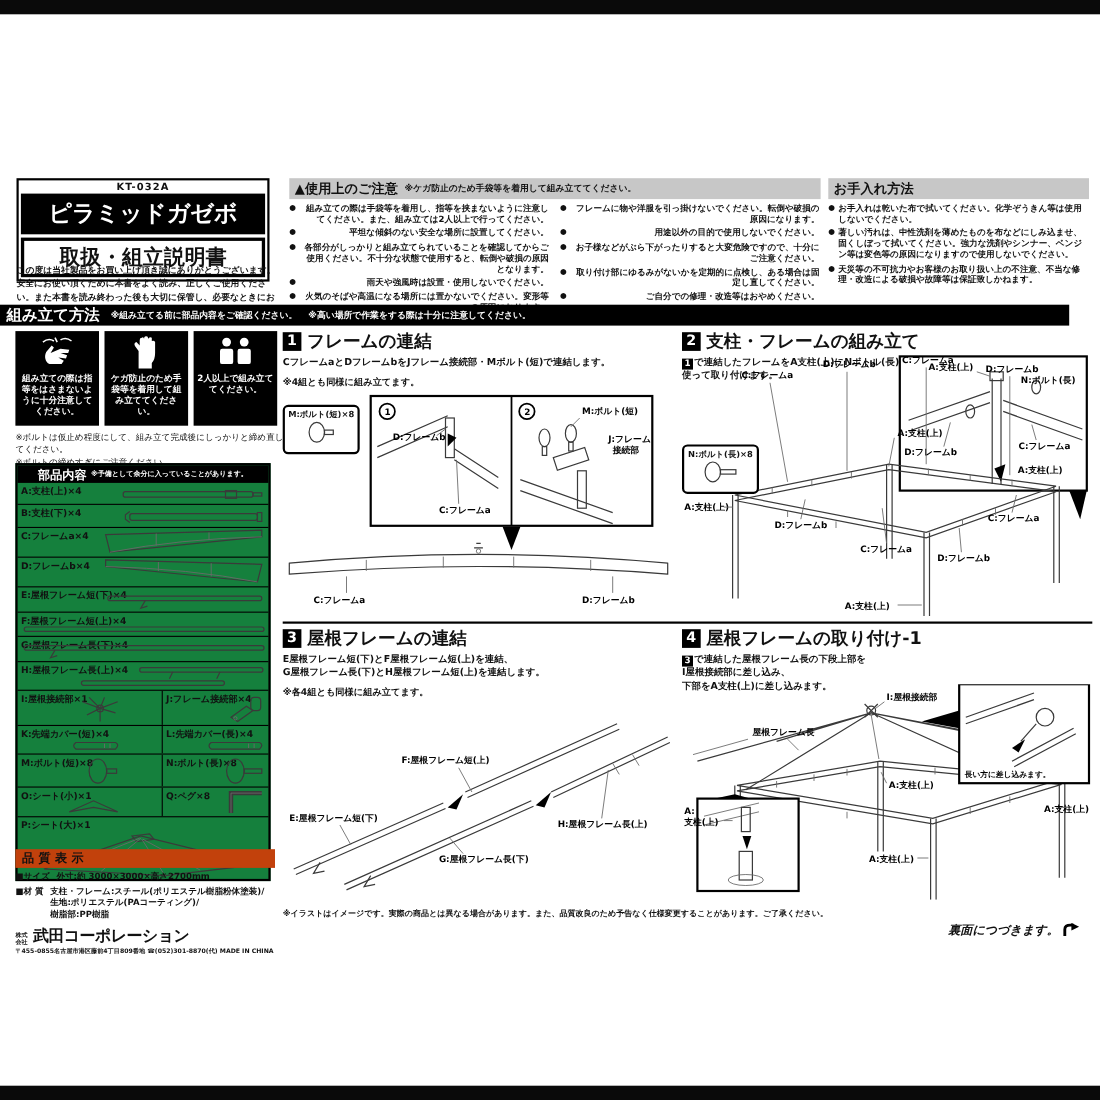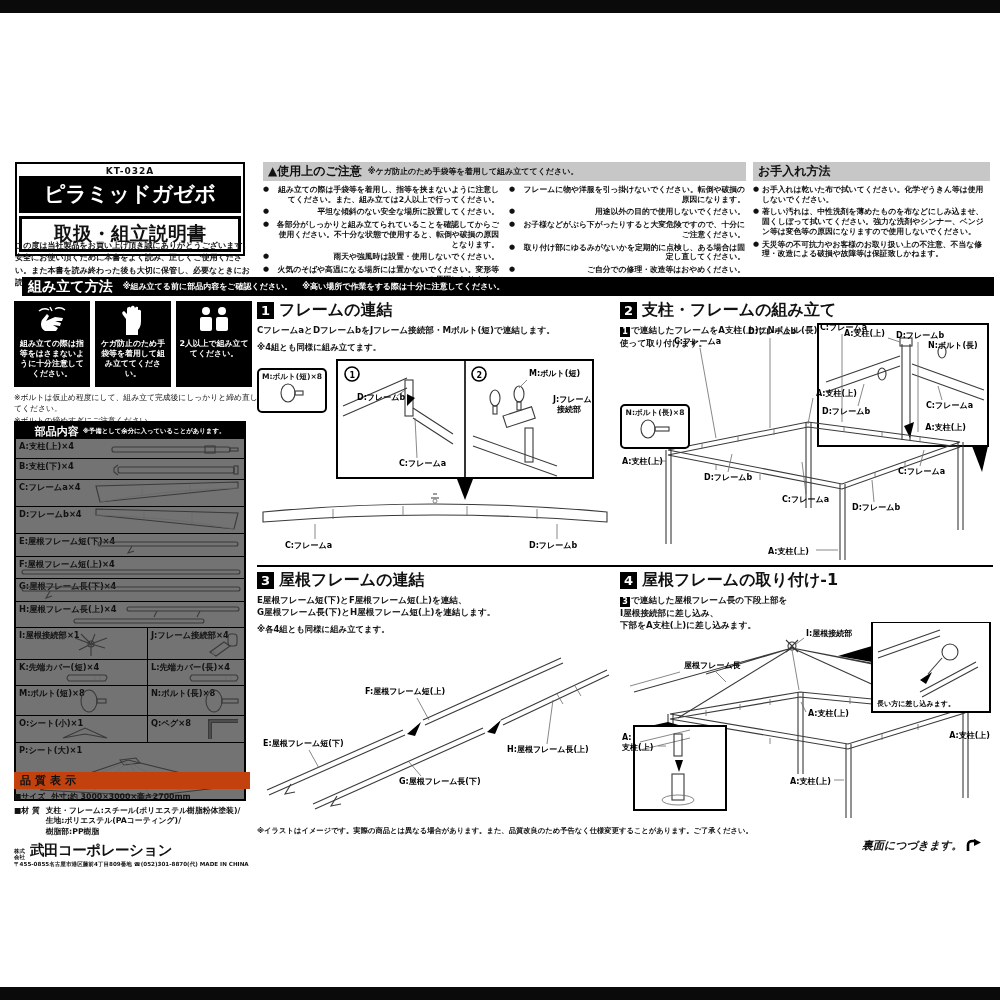--- a/index.html
+++ b/index.html
@@ -17,32 +17,32 @@
   .sec-head .t{font-size:12px;font-weight:bold;white-space:nowrap;}
   .sec-head .n{font-size:8px;font-weight:bold;white-space:nowrap;}
   
   .usage{position:absolute;left:263px;top:162px;width:483px;}
   .usage-cols{display:flex;gap:10px;margin-top:4px;}
   .ncol{width:236px;text-align:right;}
   .bul{position:relative;padding-left:9px;font-size:7.8px;font-weight:bold;line-height:1.25;margin-bottom:3px;}
   .bul:before{content:"●";position:absolute;left:0;top:0;font-size:7px;}
   .care{position:absolute;left:753px;top:162px;width:237px;}
   
-  .asm-banner{position:absolute;left:22px;top:277px;width:972px;height:19px;background:#000;color:#fff;
+  .asm-banner{position:absolute;left:0;top:277px;width:972px;height:19px;background:#000;color:#fff;
               display:flex;align-items:center;gap:10px;padding:0 6px;box-sizing:border-box;}
   .asm-banner .t{font-size:14px;font-weight:bold;white-space:nowrap;}
   .asm-banner .n{font-size:8px;font-weight:bold;white-space:nowrap;}
   
   .safety{position:absolute;left:14px;top:301px;width:240px;display:flex;gap:5px;}
   .sbox{width:76px;height:86px;background:#000;color:#fff;text-align:center;box-sizing:border-box;padding:4px 3px 0;}
   .sbox svg{display:block;margin:0 auto 2px;}
   .sbox .txt{font-size:7.9px;font-weight:bold;line-height:1.28;}
   .bolt-notes{position:absolute;left:14px;top:392px;width:244px;font-size:7.8px;font-weight:normal;line-height:1.45;}
   
-  .parts-box{position:absolute;left:14px;top:421px;width:232px;border:2px solid #000;box-sizing:border-box;background:#737373;}
+  .parts-box{position:absolute;left:14px;top:421px;width:232px;border:2px solid #000;box-sizing:border-box;background:#15803d;}
   .parts-head{background:#000;color:#fff;height:16px;display:flex;align-items:center;justify-content:center;gap:4px;}
   .parts-head .t{font-size:11px;font-weight:bold;}
   .parts-head .n{font-size:6.4px;font-weight:bold;}
   .prow{position:relative;border-bottom:1.5px solid #000;box-sizing:border-box;overflow:hidden;}
   .prow:last-child{border-bottom:none;}
   .plabel{position:absolute;left:3px;top:2px;font-size:8.3px;font-weight:bold;white-space:nowrap;}
   .prow svg{position:absolute;right:2px;bottom:1px;}
   .half{display:flex;}
   .pcell{position:relative;width:50%;box-sizing:border-box;overflow:hidden;}
   .pcell + .pcell{border-left:1.5px solid #000;margin-left:34px;}

